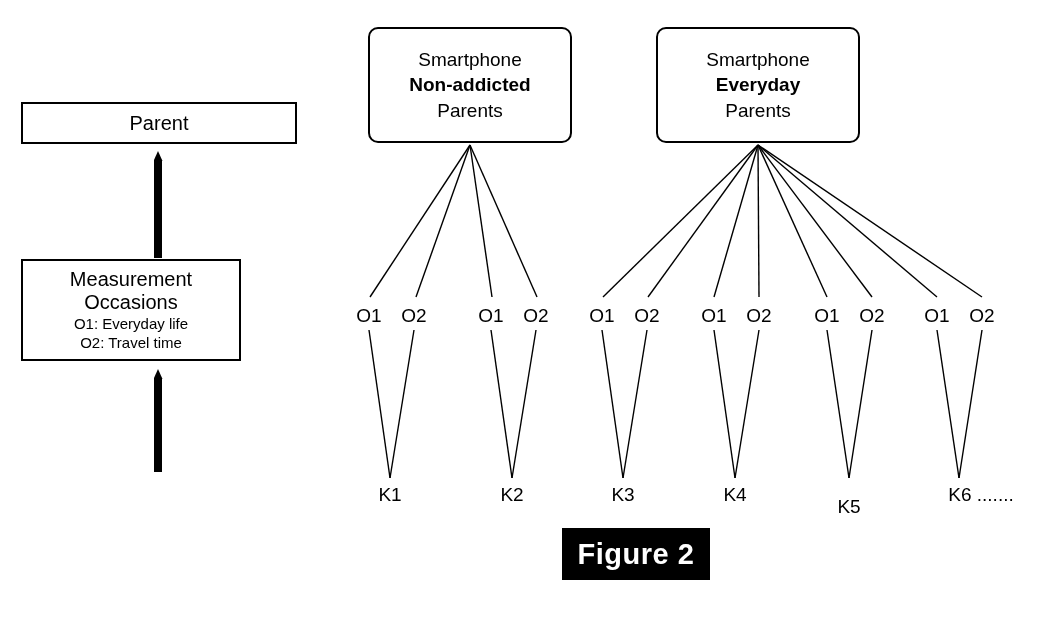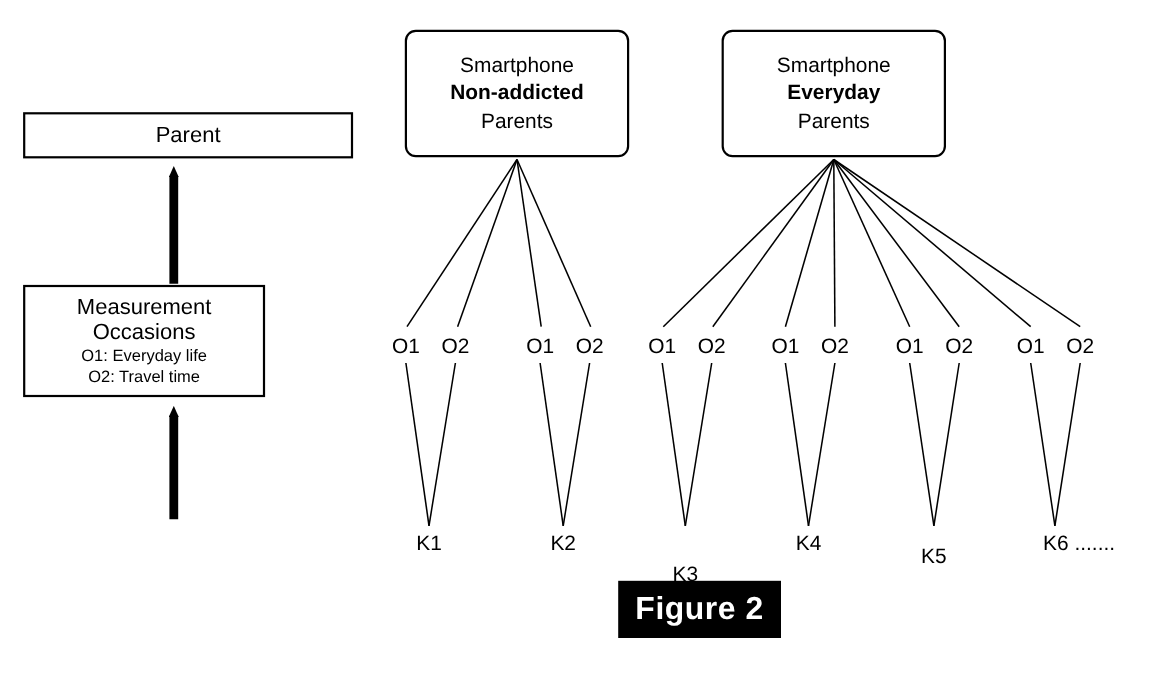--- a/index.html
+++ b/index.html
@@ -138,21 +138,21 @@
       <line x1="759" y1="330" x2="735" y2="478"></line>
 
       <line x1="827" y1="330" x2="849" y2="478"></line>
       <line x1="872" y1="330" x2="849" y2="478"></line>
 
       <line x1="937" y1="330" x2="959" y2="478"></line>
       <line x1="982" y1="330" x2="959" y2="478"></line>
     </g>
   </svg>
 
-  <div class="box" style="left:21px; top:102px; width:300px; height:42px;">
+  <div class="box" style="left:21px; top:102px; width:276px; height:42px;">
     <span class="box-title">Parent</span>
   </div>
 
   <div class="box" style="left:21px; top:259px; width:220px; height:102px;">
     <span class="box-title">Measurement Occasions</span>
     <span class="box-sub">O1: Everyday life</span>
     <span class="box-sub">O2: Travel time</span>
   </div>
 
 
@@ -176,20 +176,20 @@
   <div class="node-label" style="left:647px; top:305px;">O2</div>
   <div class="node-label" style="left:714px; top:305px;">O1</div>
   <div class="node-label" style="left:759px; top:305px;">O2</div>
   <div class="node-label" style="left:827px; top:305px;">O1</div>
   <div class="node-label" style="left:872px; top:305px;">O2</div>
   <div class="node-label" style="left:937px; top:305px;">O1</div>
   <div class="node-label" style="left:982px; top:305px;">O2</div>
 
   <div class="node-label" style="left:390px; top:484px;">K1</div>
   <div class="node-label" style="left:512px; top:484px;">K2</div>
-  <div class="node-label" style="left:623px; top:512px;">K3</div>
+  <div class="node-label" style="left:623px; top:484px;">K3</div>
   <div class="node-label" style="left:735px; top:484px;">K4</div>
   <div class="node-label" style="left:849px; top:484px;margin-top:12px;">K5</div>
   <div class="node-label" style="left:981px; top:484px;">K6 .......</div>
 
   <div class="fig-caption" style="left:562px; top:528px; width:148px; height:52px;">Figure 2</div>
 
 </div>
 
 </body></html>

